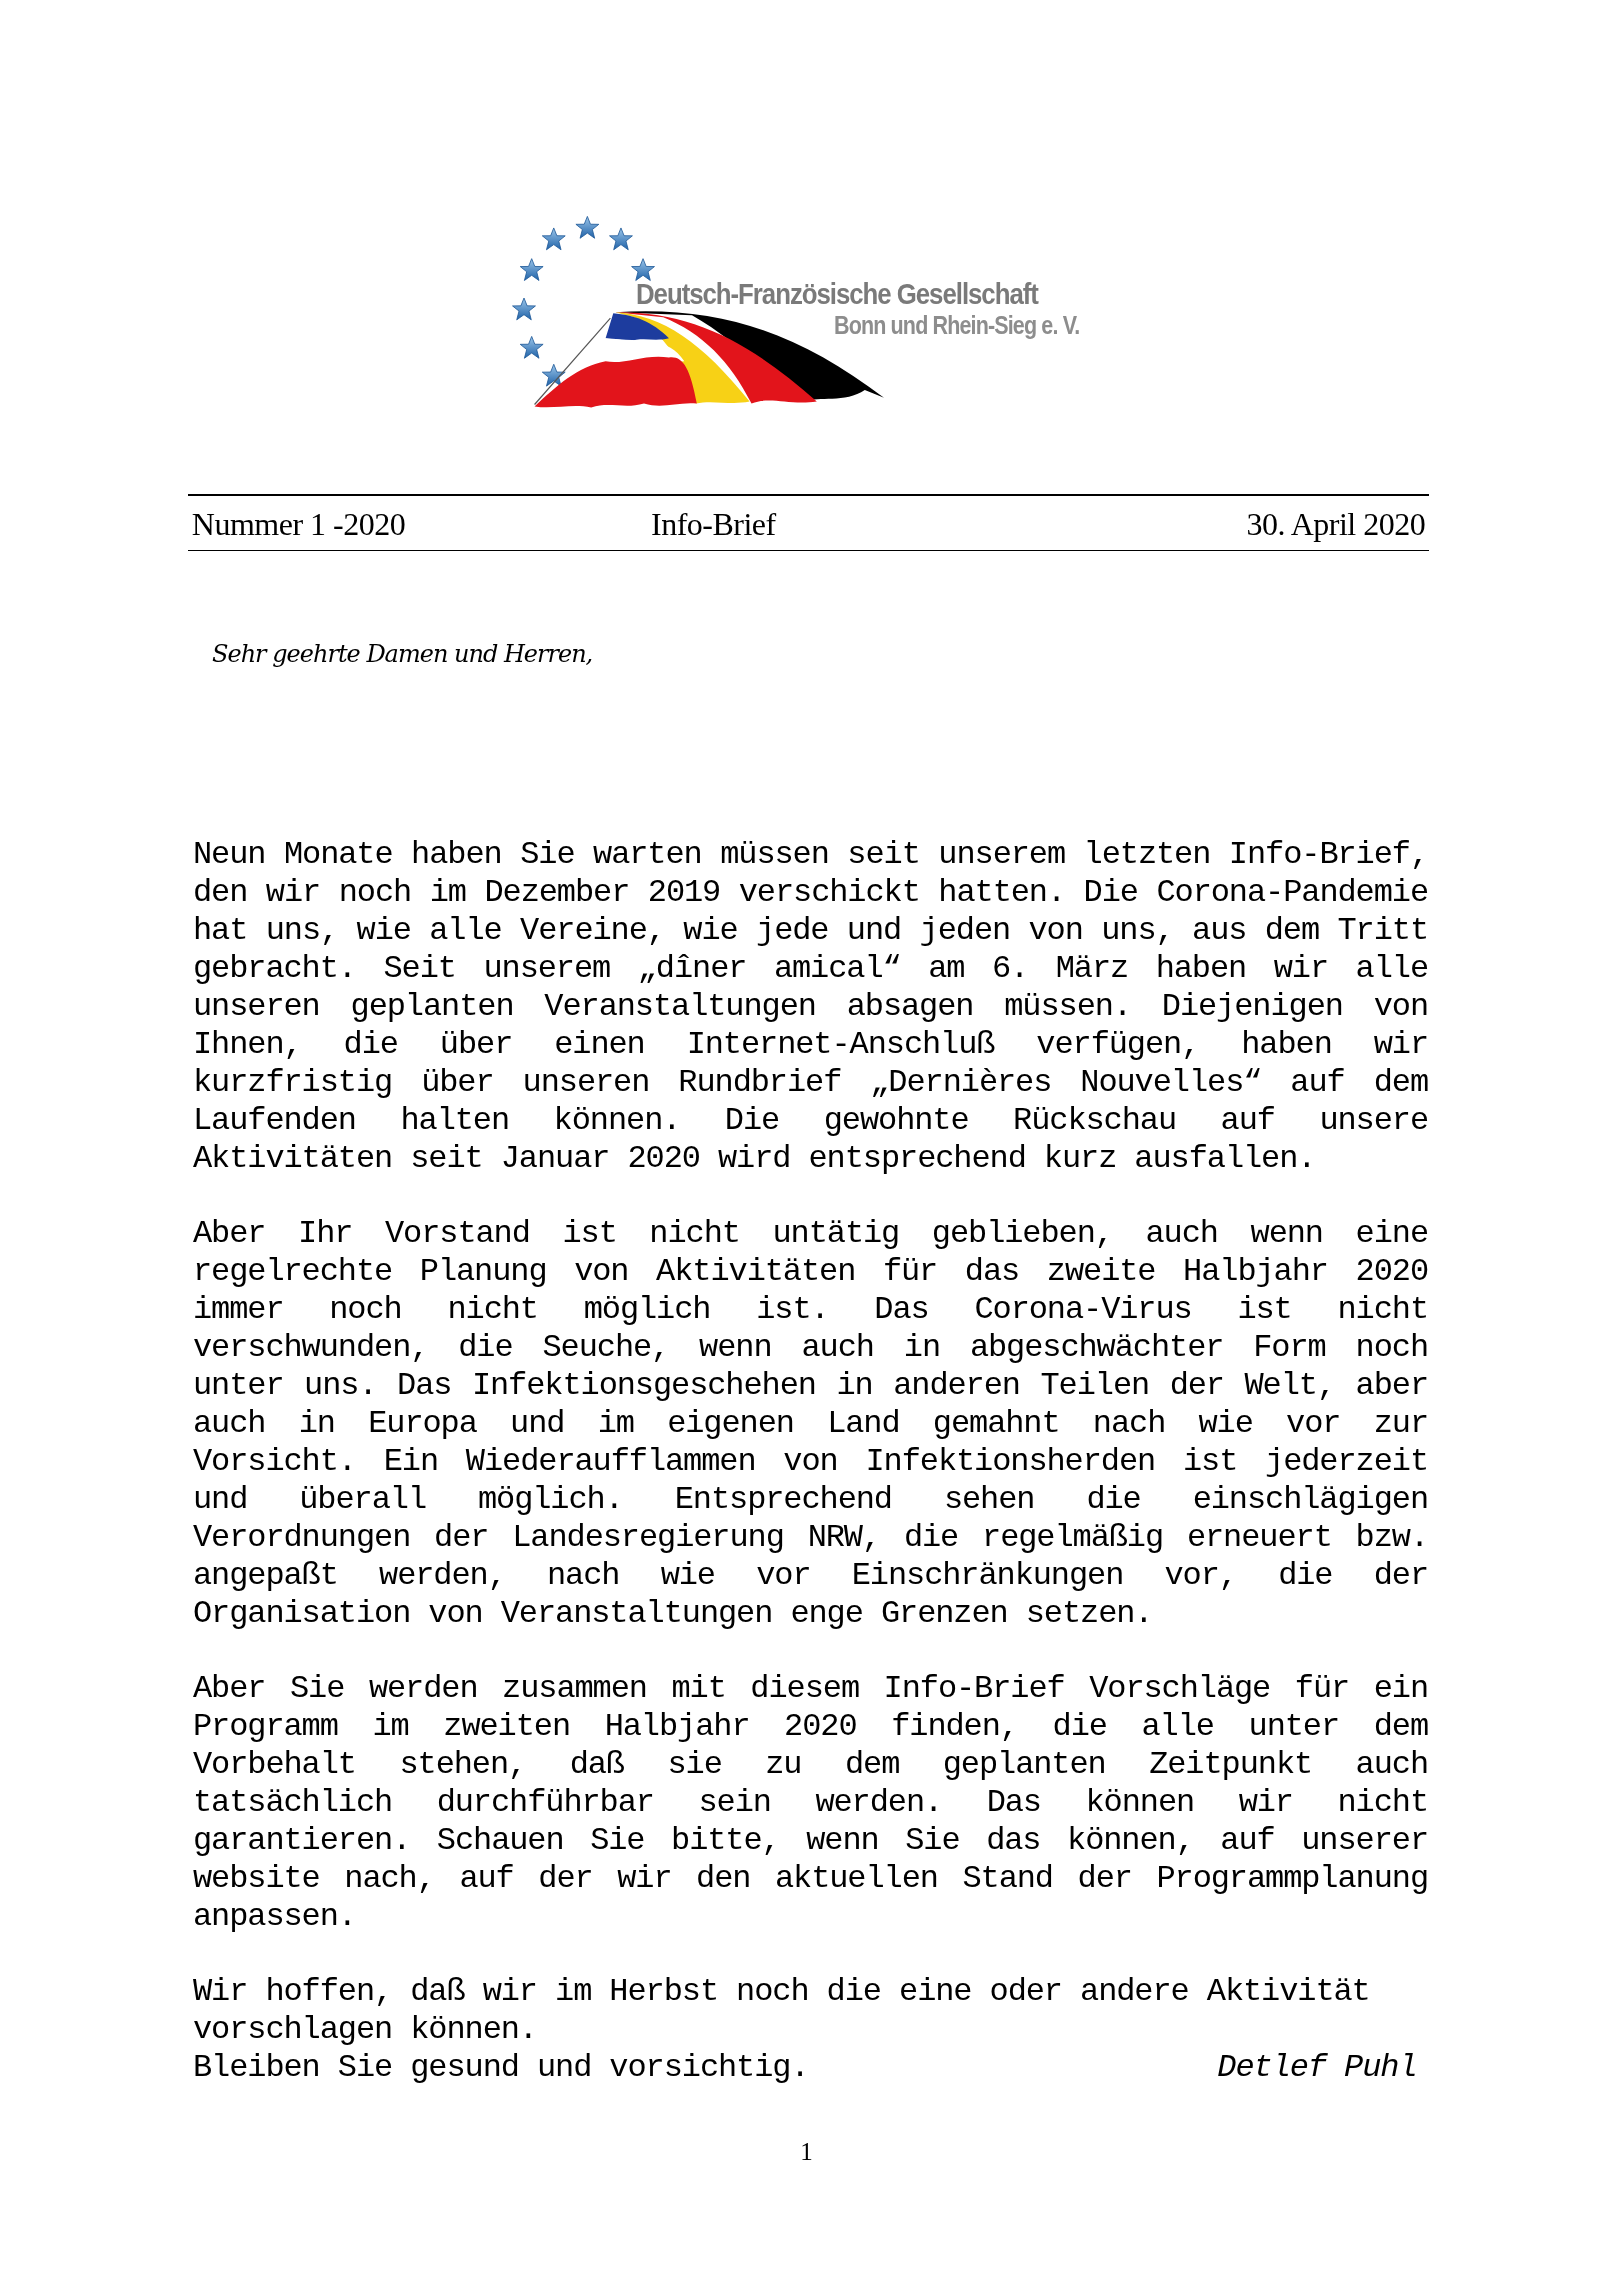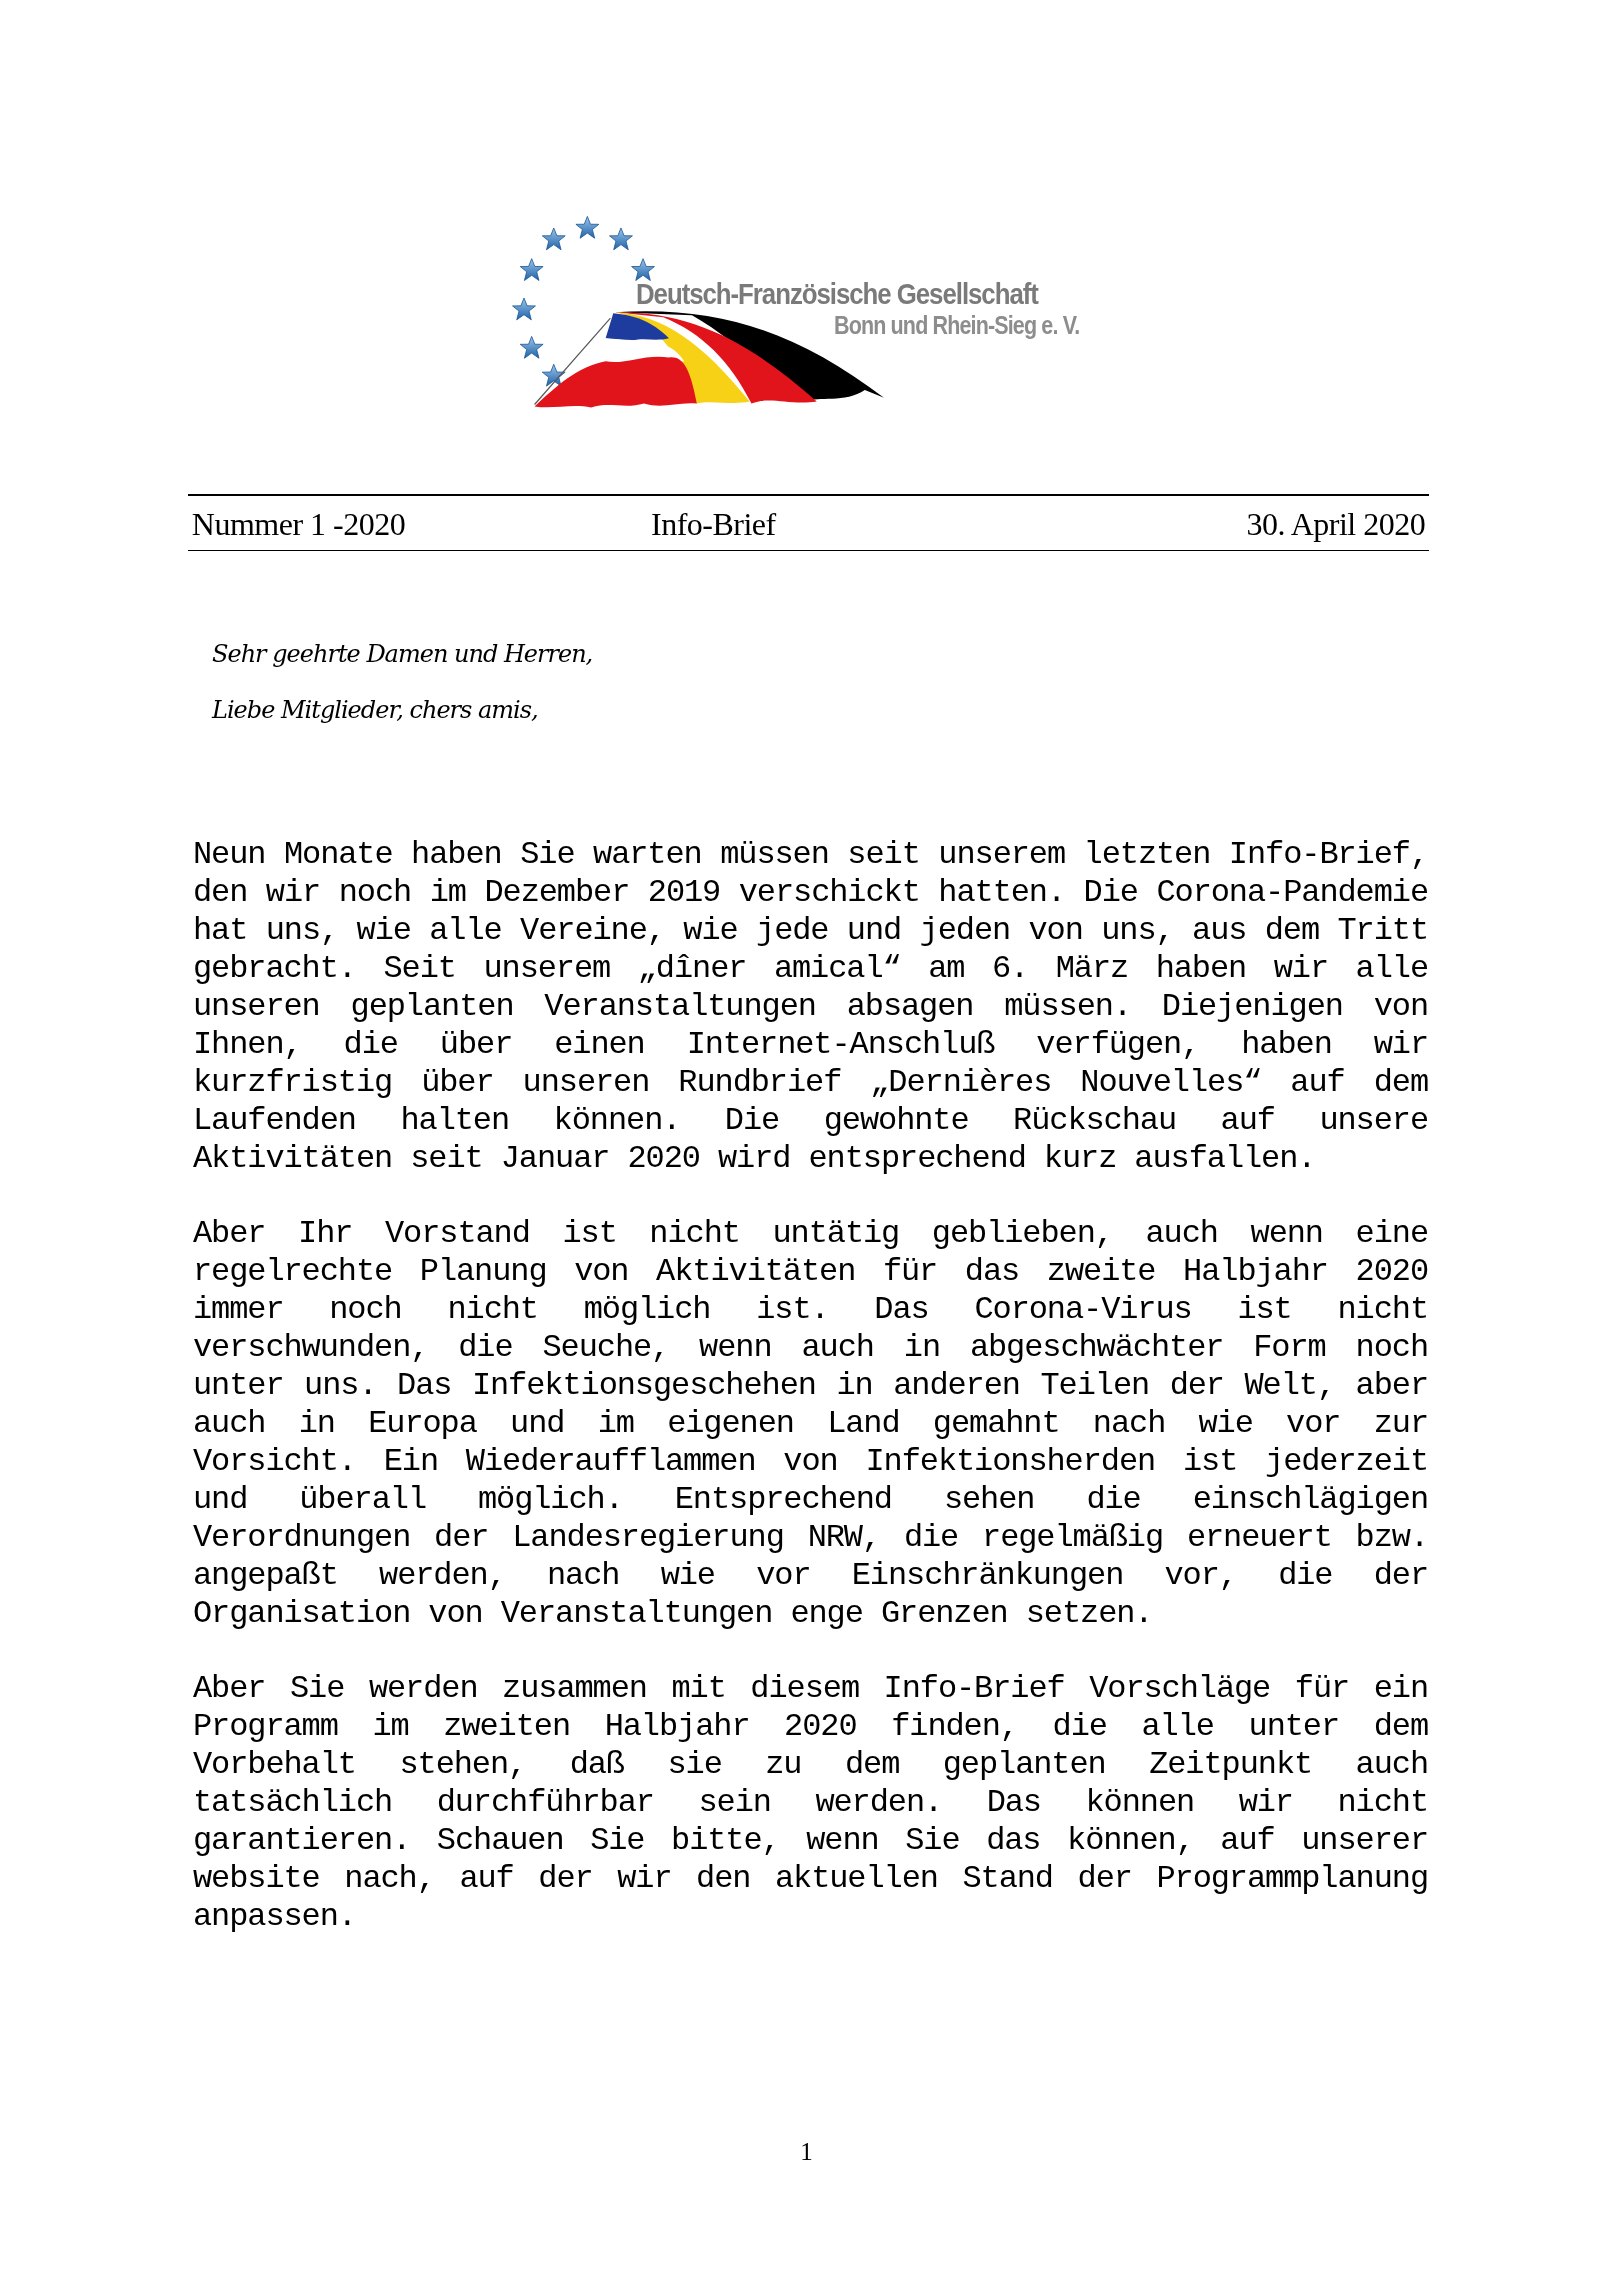--- a/index.html
+++ b/index.html
@@ -92,23 +92,29 @@
 </div>
 
 <div class="header-band">
   <span class="hdr-left">Nummer 1 -2020</span>
   <span class="hdr-center">Info-Brief</span>
   <span class="hdr-right">30. April 2020</span>
 </div>
 
 <div class="salutation">
   <div>Sehr geehrte Damen und Herren,</div>
-  <div>Liebe Mitglieder, chers amis,</div>
 </div>
 
 <div class="body-text">
   <p>Neun Monate haben Sie warten müssen seit unserem letzten Info-Brief, den wir noch im Dezember 2019 verschickt hatten. Die Corona-Pandemie hat uns, wie alle Vereine, wie jede und jeden von uns, aus dem Tritt gebracht. Seit unserem „dîner amical“ am 6. März haben wir alle unseren geplanten Veranstaltungen absagen müssen. Diejenigen von Ihnen, die über einen Internet-Anschluß verfügen, haben wir kurzfristig über unseren Rundbrief „Dernières Nouvelles“ auf dem Laufenden halten können. Die gewohnte Rückschau auf unsere Aktivitäten seit Januar 2020 wird entsprechend kurz ausfallen.</p>
   <p>Aber Ihr Vorstand ist nicht untätig geblieben, auch wenn eine regelrechte Planung von Aktivitäten für das zweite Halbjahr 2020 immer noch nicht möglich ist. Das Corona-Virus ist nicht verschwunden, die Seuche, wenn auch in abgeschwächter Form noch unter uns. Das Infektionsgeschehen in anderen Teilen der Welt, aber auch in Europa und im eigenen Land gemahnt nach wie vor zur Vorsicht. Ein Wiederaufflammen von Infektionsherden ist jederzeit und überall möglich. Entsprechend sehen die einschlägigen Verordnungen der Landesregierung NRW, die regelmäßig erneuert bzw. angepaßt werden, nach wie vor Einschränkungen vor, die der Organisation von Veranstaltungen enge Grenzen setzen.</p>
   <p>Aber Sie werden zusammen mit diesem Info-Brief Vorschläge für ein Programm im zweiten Halbjahr 2020 finden, die alle unter dem Vorbehalt stehen, daß sie zu dem geplanten Zeitpunkt auch tatsächlich durchführbar sein werden. Das können wir nicht garantieren. Schauen Sie bitte, wenn Sie das können, auf unserer website nach, auf der wir den aktuellen Stand der Programmplanung anpassen.</p>
+  <div>
+    <div>Wir hoffen, daß wir im Herbst noch die eine oder andere Aktivität vorschlagen können.</div>
+    <div class="sign-row">
+      <span>Bleiben Sie gesund und vorsichtig.</span>
+      <span class="signature">Detlef Puhl</span>
+    </div>
+  </div>
 </div>
 
 <div class="page-number">1</div>
 
 
 </body></html>

